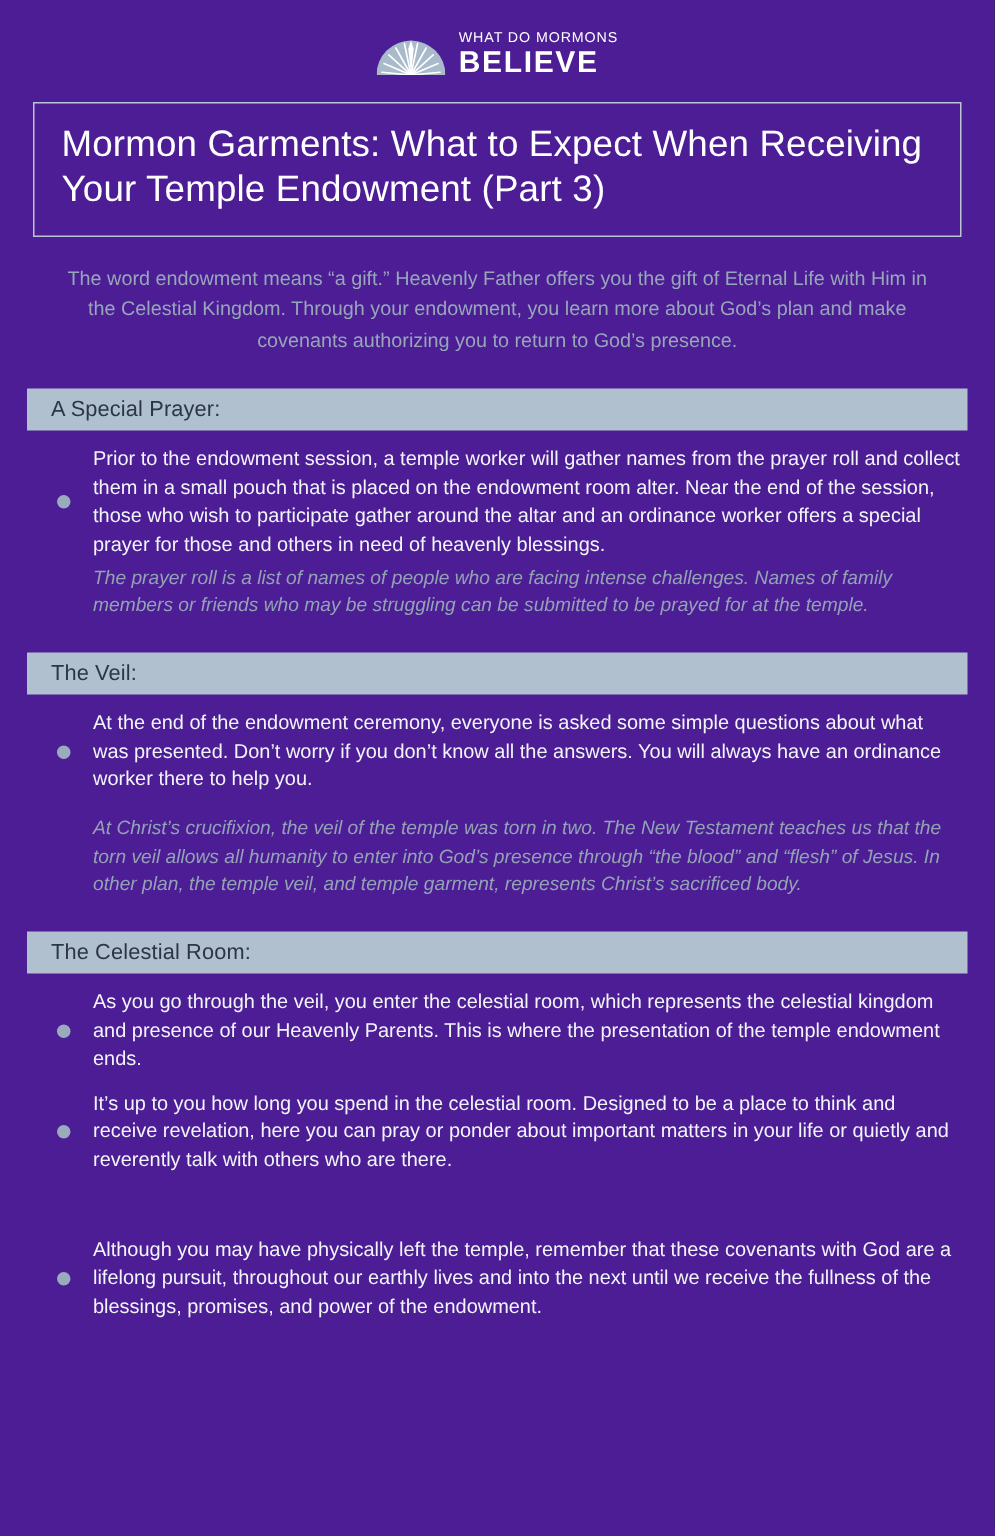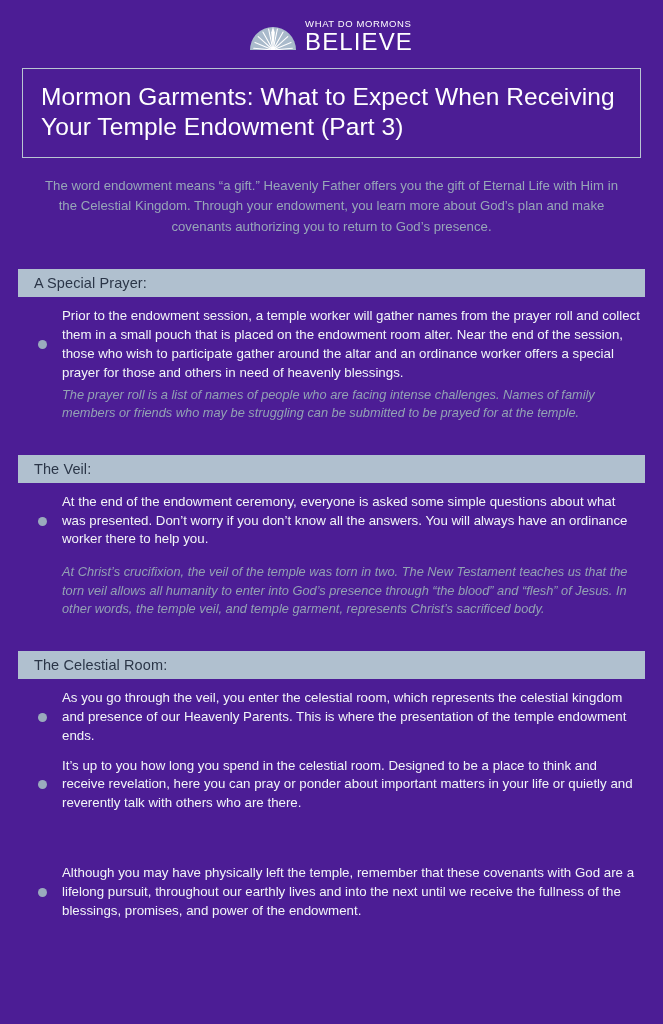--- a/index.html
+++ b/index.html
@@ -41,23 +41,23 @@
   }
   .logo-line1 {
     color: #ffffff;
     font-size: 9.5px;
     letter-spacing: 0.6px;
     font-weight: 400;
     margin-bottom: 2px;
   }
   .logo-line2 {
     color: #ffffff;
-    font-size: 24px;
+    font-size: 20px;
     letter-spacing: 1.1px;
-    font-weight: 400;
+    font-weight: 700;
   }
 
   
   .title-box {
     margin: 14px 22px 0 22px;
     border: 1.5px solid #b9c5d2;
     padding: 13px 18px 15px 18px;
     text-align: left;
   }
   .title-box h1 {
@@ -71,21 +71,21 @@
   
   .intro {
     margin: 18px 36px 0 36px;
     text-align: center;
     color: #97a6b8;
     font-size: 13.2px;
     line-height: 1.55;
   }
 
   
-  .section { margin-top: 32px; }
+  .section { margin-top: 22px; }
   .section-header {
     background: #b0c0cf;
     margin: 0 18px;
     height: 28px;
     display: flex;
     align-items: center;
     padding-left: 16px;
   }
   .section-header .sh-text {
     color: #2b3648;
@@ -181,21 +181,21 @@
   <div class="section">
     <div class="section-header">
       <span class="sh-text">The Veil:</span>
     </div>
     <div class="section-body">
       <div class="bullet-row">
         <span class="bullet-dot"></span>
         <span class="bullet-text">At the end of the endowment ceremony, everyone is asked some simple questions about what was presented. Don’t worry if you don’t know all the answers. You will always have an ordinance worker there to help you.</span>
       </div>
       <div class="gap-sm"></div>
-      <p class="note">At Christ’s crucifixion, the veil of the temple was torn in two. The New Testament teaches us that the torn veil allows all humanity to enter into God’s presence through “the blood” and “flesh” of Jesus. In other words, the temple veil, and temple garment, represents Christ’s sacrificed body.</p>
+      <p class="note">At Christ’s crucifixion, the veil of the temple was torn in two. The New Testament teaches us that the torn veil allows all humanity to enter into God’s presence through “the blood” and “flesh” of Jesus. In other plan, the temple veil, and temple garment, represents Christ’s sacrificed body.</p>
     </div>
   </div>
 
   <div class="section">
     <div class="section-header">
       <span class="sh-text">The Celestial Room:</span>
     </div>
     <div class="section-body">
       <div class="bullet-row">
         <span class="bullet-dot"></span>

